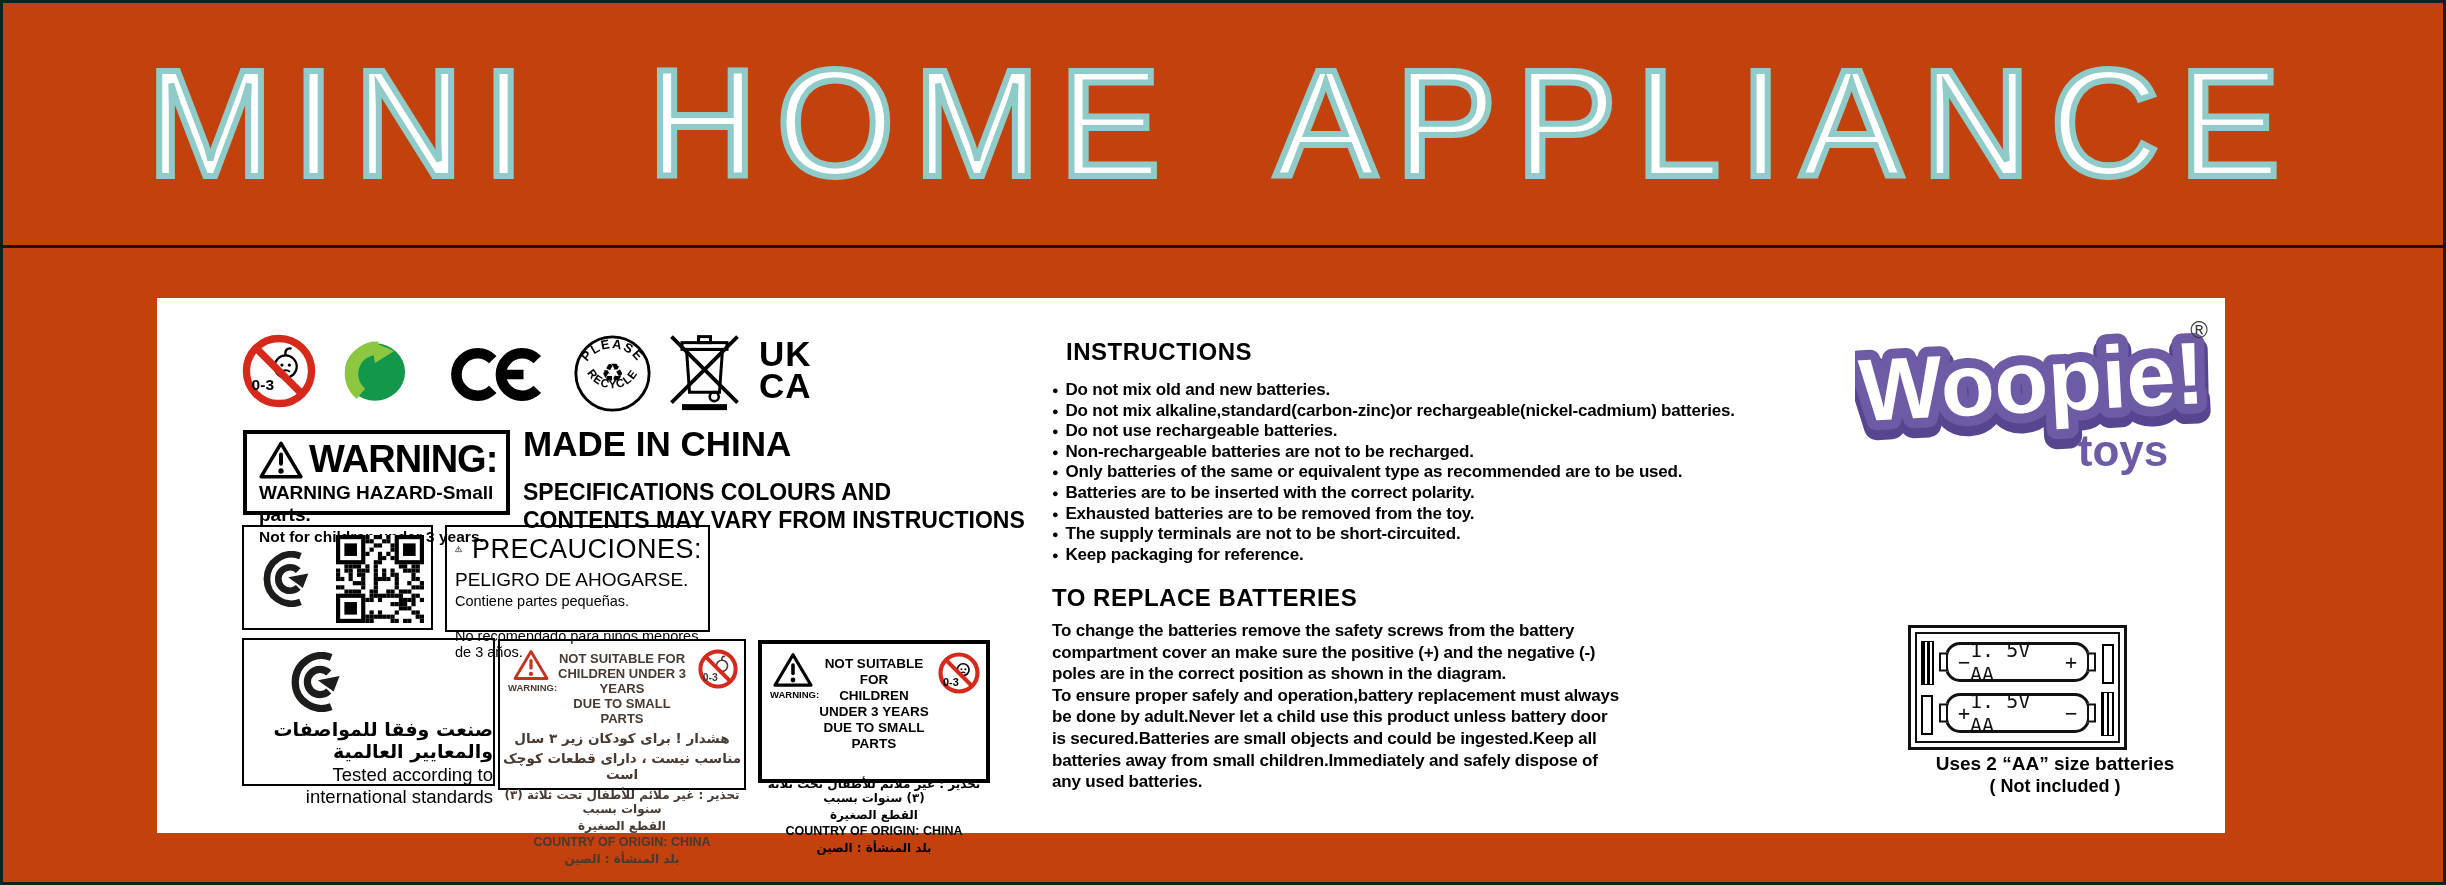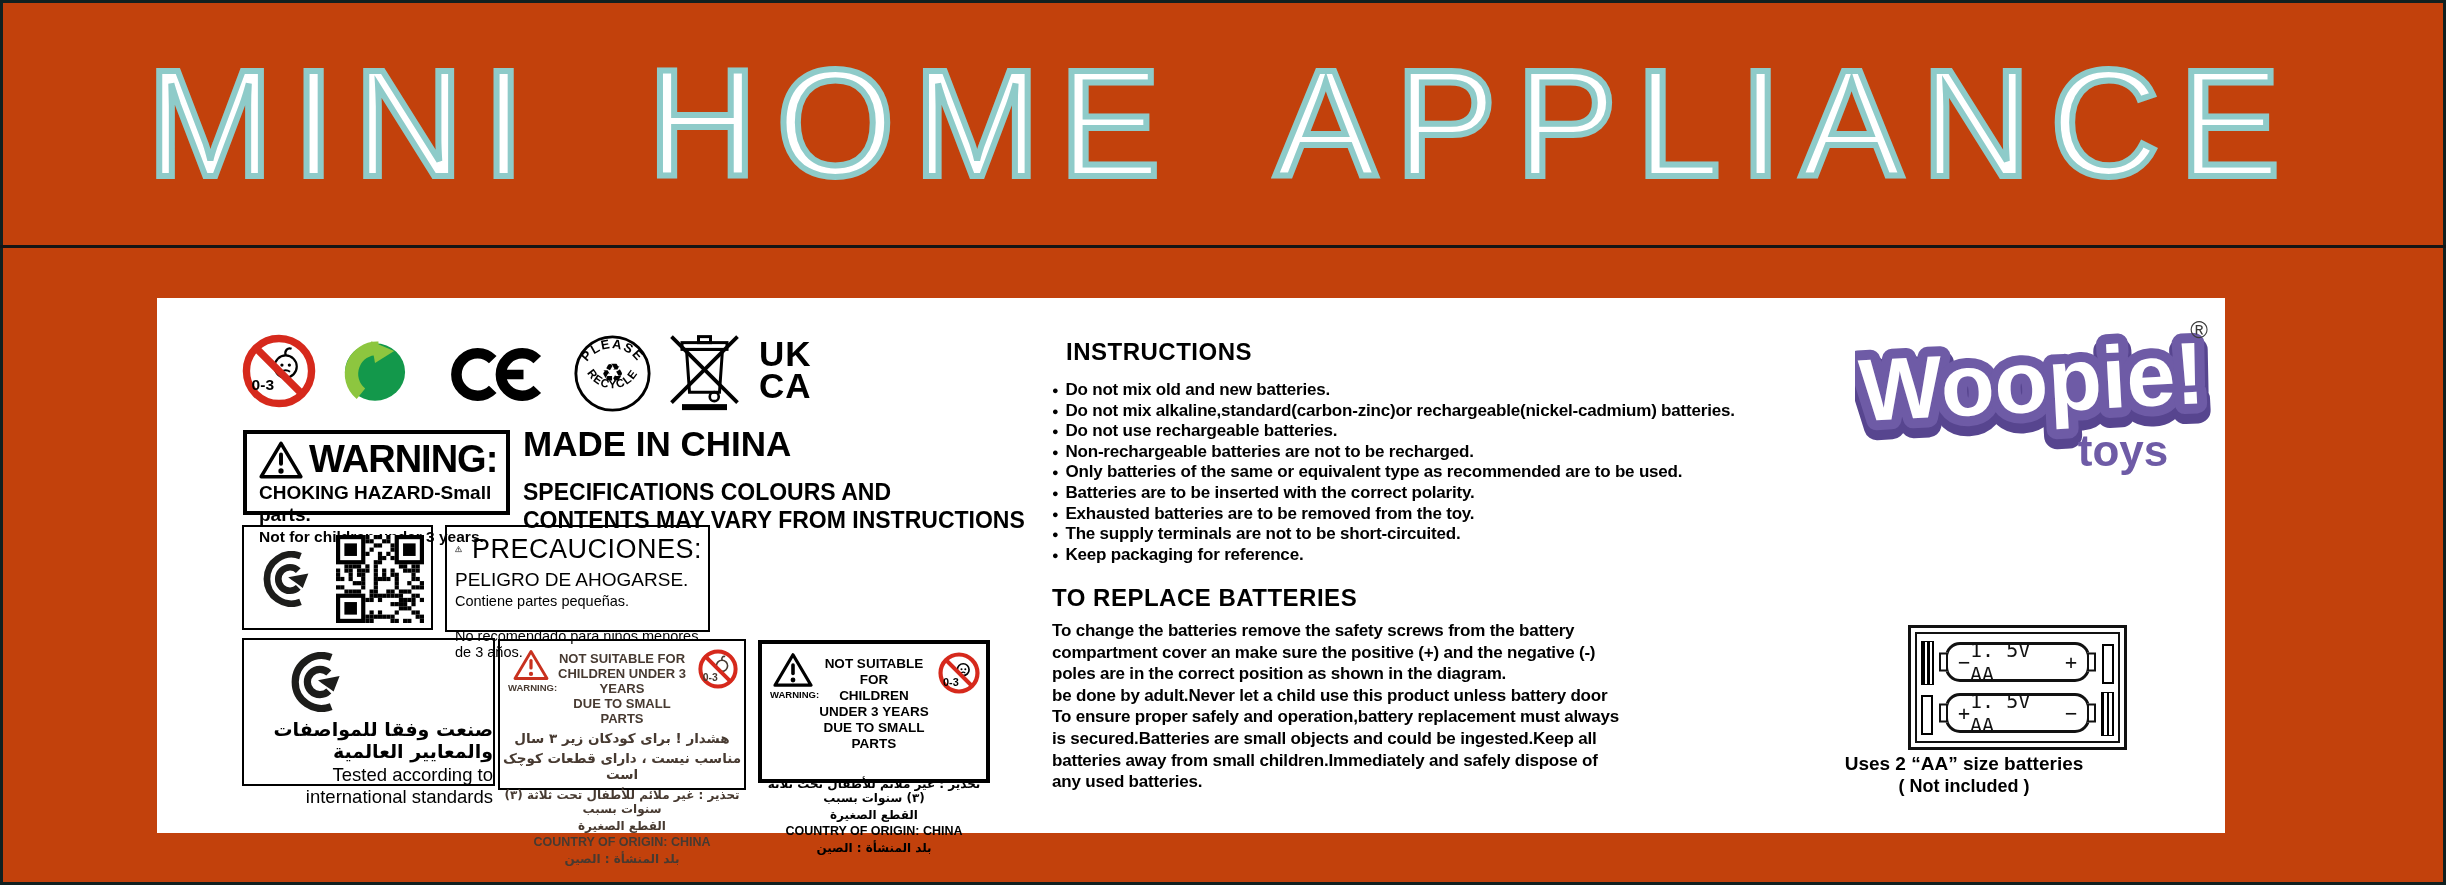--- a/index.html
+++ b/index.html
@@ -77,21 +77,21 @@
         background:#fff;display:flex;align-items:center;justify-content:space-between;padding:0 10px;box-sizing:border-box;
         font-family:"DejaVu Sans Mono","Liberation Mono",monospace;font-size:20px;color:#111;}
   .batt::before,.batt::after{content:"";position:absolute;top:50%;transform:translateY(-50%);
         width:5px;height:15px;background:#fff;border:2px solid #111;}
   .batt::before{left:-9px;} .batt::after{right:-9px;}
   .strip{position:absolute;width:11px;height:42px;border:1px solid #000;
          background:repeating-linear-gradient(90deg,#000 0 2.5px,#fff 2.5px 5px);top:2px;}
   .plate{position:absolute;width:8px;height:36px;border:2px solid #000;background:#fff;top:5px;}
   .r1 .strip{left:-2px;} .r1 .plate{right:-2px;}
   .r2 .plate{left:-2px;} .r2 .strip{right:-2px;}
-  .uses{left:1679px;top:455px;width:256px;text-align:center;color:#000;}
+  .uses{left:1770px;top:455px;width:256px;text-align:center;color:#000;}
   .uses .u1{font-size:19px;font-weight:bold;}
   .uses .u2{font-size:18px;font-weight:bold;margin-top:1px;}
 </style>
 </head>
 <body>
 
 <div class="page">
 
   <div class="title">MINI HOME APPLIANCE</div>
   <div class="divider"></div>
@@ -151,21 +151,21 @@
 
     <div class="abs warnbox">
       <div class="row">
         <svg class="tri" width="44" height="40" viewBox="0 0 100 90">
           <path d="M50 7 L95 83 L5 83 Z" fill="#fff" stroke="currentColor" stroke-width="8" stroke-linejoin="round"></path>
           <rect x="45.5" y="28" width="9" height="30" rx="4.5" fill="currentColor"></rect>
           <circle cx="50" cy="70" r="6" fill="currentColor"></circle>
         </svg>
         <span class="big">WARNING:</span>
       </div>
-      <div class="l1">CHOKING HAZARD-Small parts.</div>
+      <div class="l1">WARNING HAZARD-Small parts.</div>
       <div class="l2">Not for children under 3 years.</div>
     </div>
 
     <div class="abs madein">
       <div class="mi">MADE IN CHINA</div>
       <div class="sp">
         <div>SPECIFICATIONS COLOURS AND</div>
         <div>CONTENTS MAY VARY FROM INSTRUCTIONS</div>
       </div>
     </div>
@@ -455,22 +455,22 @@
           </li>
       </ul>
     </div>
 
     <div class="abs repl">
       <h2>TO REPLACE BATTERIES</h2>
       <div class="lines">
         <div>To change the batteries remove the safety screws from the battery</div>
         <div>compartment cover an make sure the positive (+) and the negative (-)</div>
         <div>poles are in the correct position as shown in the diagram.</div>
+        <div>To ensure proper safely and operation,battery replacement must always</div>
         <div>be done by adult.Never let a child use this product unless battery door</div>
-        <div>To ensure proper safely and operation,battery replacement must always</div>
         <div>is secured.Batteries are small objects and could be ingested.Keep all</div>
         <div>batteries away from small children.Immediately and safely dispose of</div>
         <div>any used batteries.</div>
       </div>
     </div>
 
     <svg class="abs brand" viewBox="0 0 360 180">
       <text x="178" y="106" text-anchor="middle" font-family="Liberation Sans, sans-serif" font-size="88" font-weight="bold" fill="#57458f" stroke="#57458f" stroke-width="26" stroke-linejoin="round" transform="rotate(-3 178 100) translate(0 7)">Woopie!</text>
       <text x="178" y="106" text-anchor="middle" font-family="Liberation Sans, sans-serif" font-size="88" font-weight="bold" fill="#ffffff" stroke="#6e5ba6" stroke-width="20" stroke-linejoin="round" paint-order="stroke" transform="rotate(-3 178 100)">Woopie!</text>
       <text x="268" y="160" text-anchor="middle" font-family="Liberation Sans, sans-serif" font-size="44" font-weight="bold" fill="#6e5ba6">toys</text>

